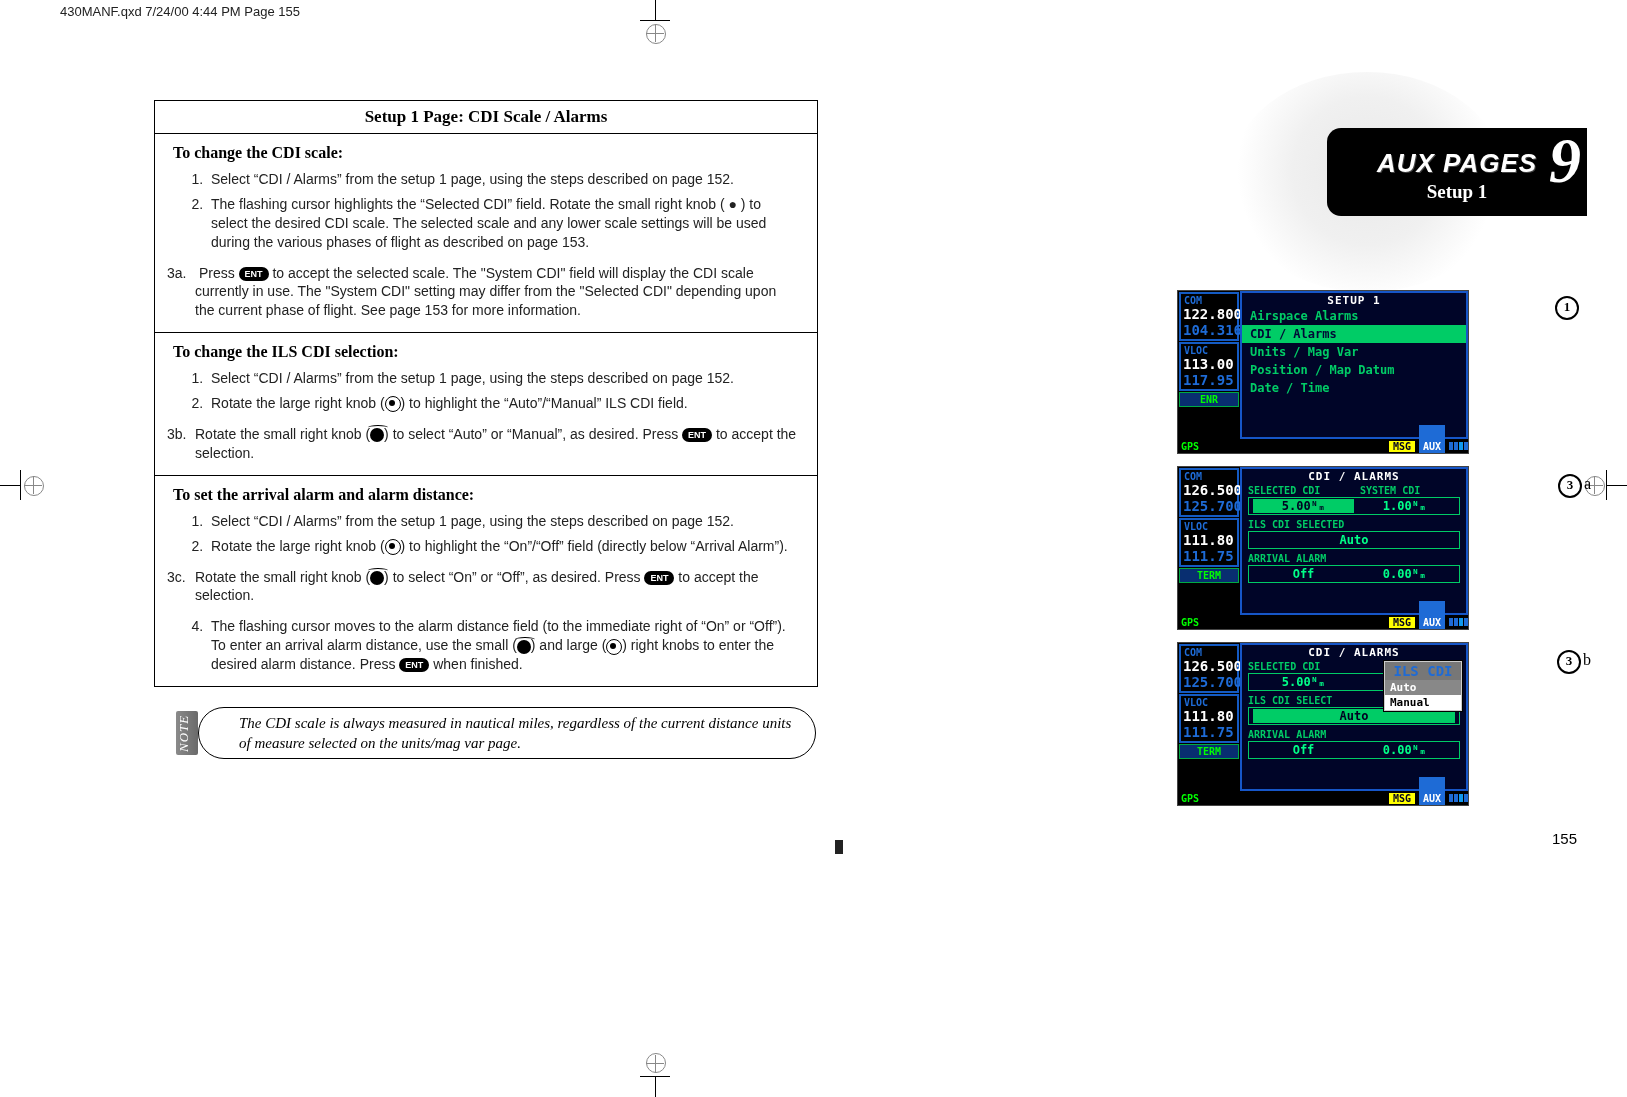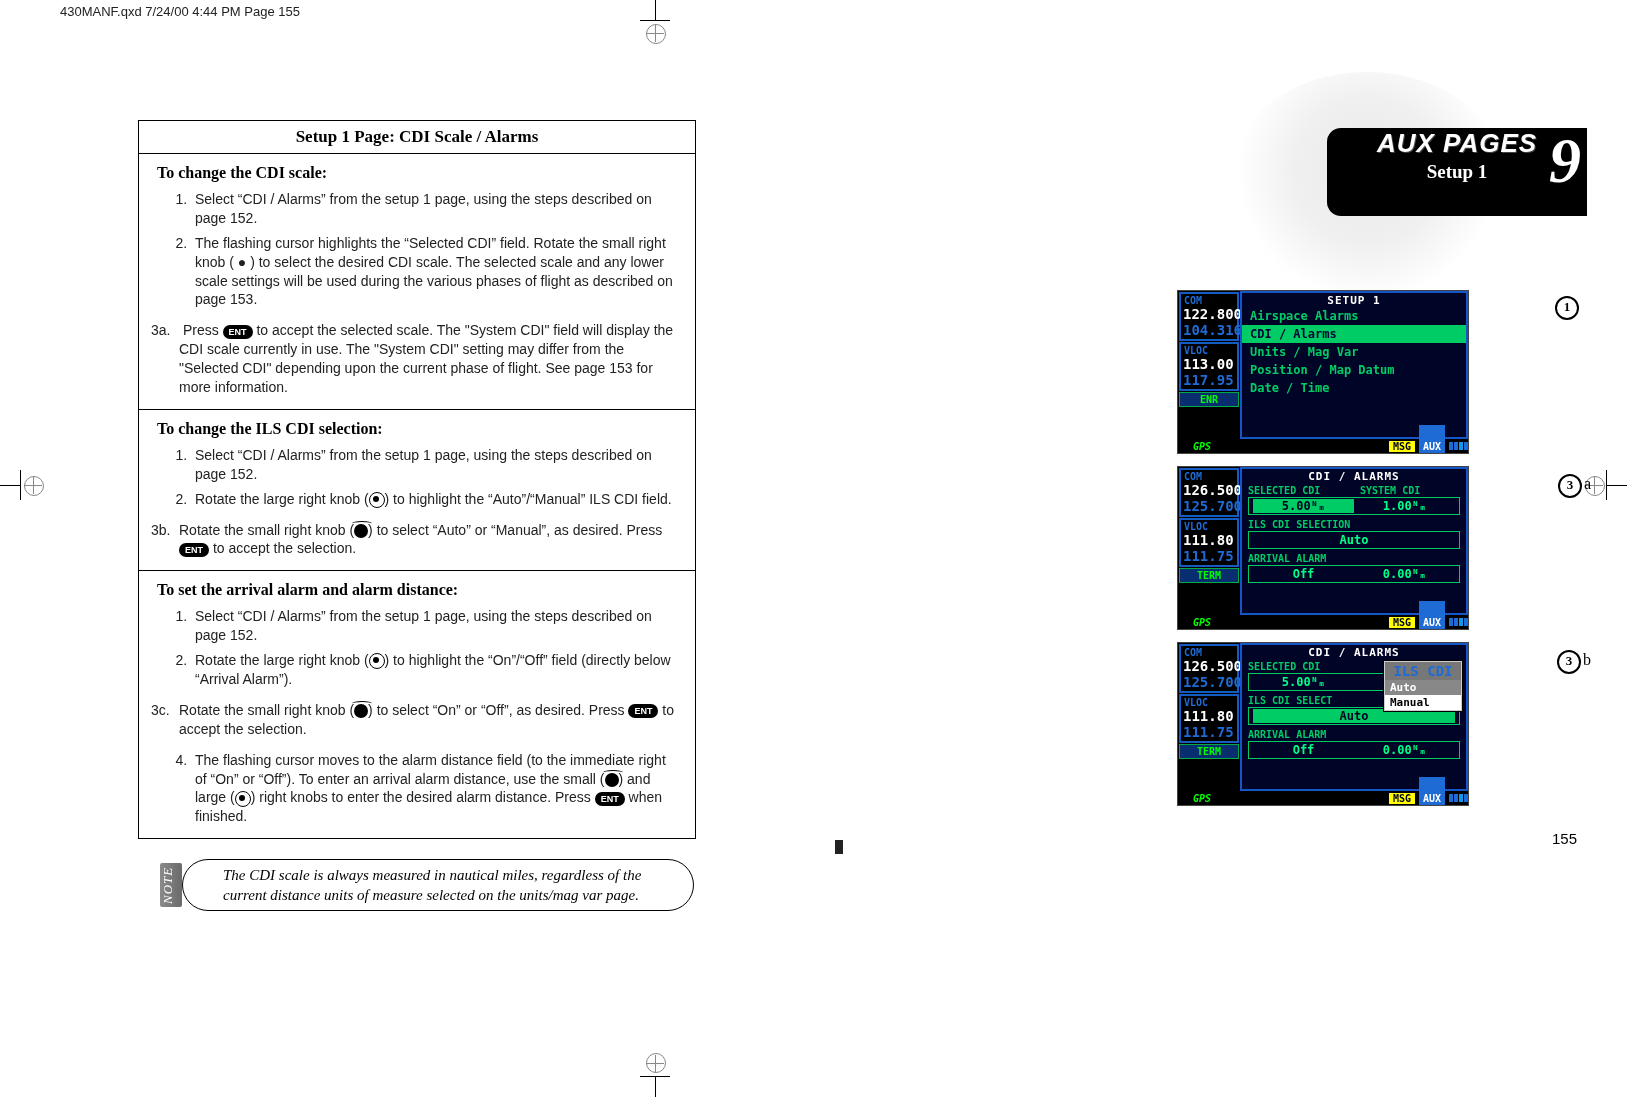--- a/index.html
+++ b/index.html
@@ -84,24 +84,23 @@
 
   .spread {
     position: absolute;
     top: 40px;
     left: 40px;
     right: 40px;
     bottom: 40px;
   }
   .left-page {
     position: absolute;
-    left: 98px;
+    left: 114px;
     top: 60px;
-    width: 556px;
-    margin-top: 20px;
+    width: 662px;
   }
   .main-table {
     border: 1px solid #000;
     border-collapse: collapse;
     width: 100%;
   }
   .title-row {
     border-bottom: 1px solid #000;
     text-align: center;
     font-weight: bold;
@@ -207,21 +206,21 @@
     border-bottom-left-radius: 14px;
     color: #fff;
     text-align: center;
   }
   .chapter-tab .aux {
     font-style: italic;
     font-weight: 900;
     font-size: 26px;
     letter-spacing: 1px;
     font-family: Arial, sans-serif;
-    padding-top: 0;
+    padding-top: 20px;
     text-shadow: 1px 1px 0 #444;
   }
   .chapter-tab .sub {
     font-family: "Times New Roman", serif;
     font-size: 19px;
     font-weight: bold;
     margin-top: 2px;
   }
   .chapter-num {
     position: absolute;
@@ -280,21 +279,21 @@
   .gps-title { text-align:center; color:#fff; font-size:11px; font-weight:bold; padding-top:1px; letter-spacing:1px;}
   .gps-menu-item { color:#0c6; padding:2px 8px; font-size:12px; font-weight:bold;}
   .gps-menu-sel { background:#0c6; color:#000836;}
   .gps-label { color:#0c6; font-size:10px; padding:2px 6px 0 6px; font-weight:bold;}
   .gps-field { border:1px solid #0c6; color:#0f8; margin:1px 6px 2px 6px; padding:1px 4px; display:flex; justify-content:space-between; font-weight:bold;}
   .gps-field .half{flex:1; text-align:center;}
   .gps-field-sel { background:#0c6 !important; color:#002 !important;}
   .two-col{display:flex;}
   .two-col>div{flex:1;}
   .gps-bottom{ position:absolute; left:0; right:0; bottom:0; height:14px; background:#000; color:#ff0; font-size:10px; display:flex; align-items:center; font-weight:bold;}
-  .gps-bottom .gps-chip{background:#000;color:#0f0;padding:0 15px;font-style:italic;}
+  .gps-bottom .gps-chip{background:#000;color:#0f0;padding:0 3px;}
   .gps-bottom .msg{background:#ff0;color:#002;padding:0 4px;margin-left:auto;}
   .gps-bottom .aux{background:#1e6bd6;color:#fff;padding:16px 4px;margin-left:4px;}
   .gps-bottom .bars{margin-left:4px; display:flex; gap:1px;}
   .gps-bottom .bars span{width:4px;height:8px;background:#1e6bd6;display:inline-block;}
   .gps-bottom .bars span.on{background:#19e;}
 
   .popup {
     position:absolute; right:4px; top:16px; width:76px; background:#888; border:1px solid #ccc; box-shadow:0 0 0 1px #000;
     color:#000; font-size:11px; font-weight:bold;
   }
@@ -458,21 +457,21 @@
                 <div class="gps-label">SELECTED CDI</div>
               </div>
             <div>
                 <div class="gps-label">SYSTEM CDI</div>
               </div>
           </div>
           <div class="gps-field">
             <span class="half gps-field-sel">5.00ᴺₘ</span>
             <span class="half">1.00ᴺₘ</span>
           </div>
-          <div class="gps-label">ILS CDI SELECTION</div>
+          <div class="gps-label">ILS CDI SELECTED</div>
           <div class="gps-field">
               <span class="half" style="text-align:center;width:100%">Auto</span>
             </div>
           <div class="gps-label">ARRIVAL ALARM</div>
           <div class="gps-field">
             <span class="half">Off</span>
             <span class="half">0.00ᴺₘ</span>
           </div>
         </div>
         <div class="gps-bottom">

